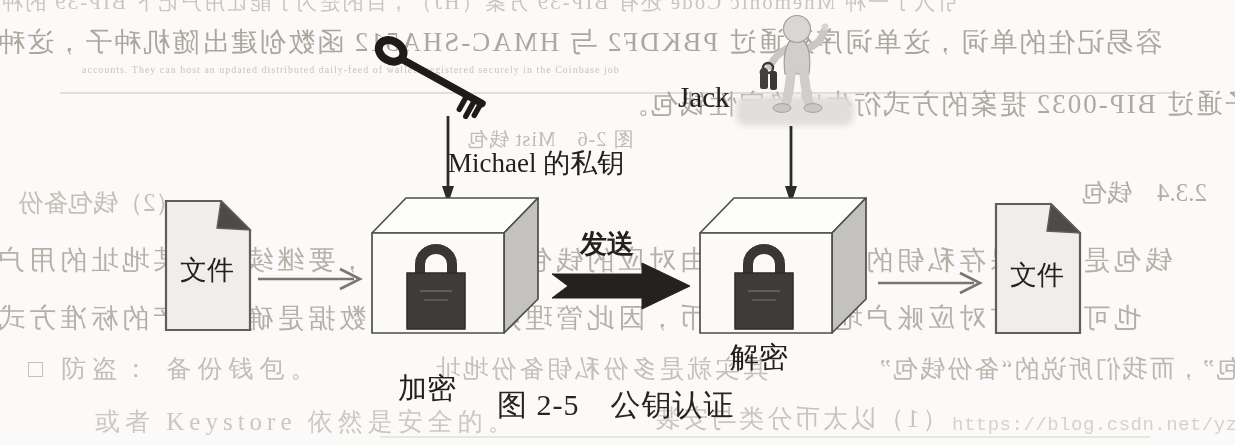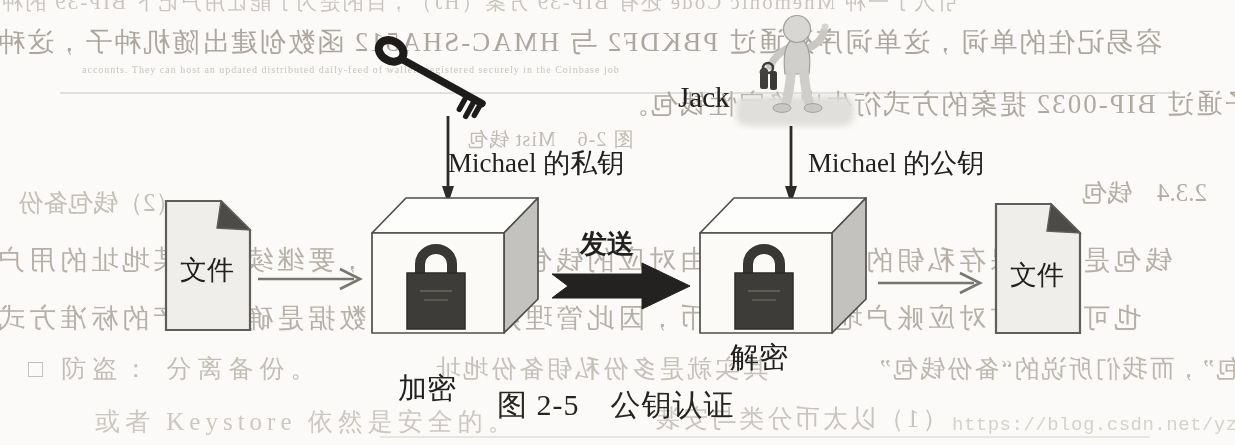--- a/index.html
+++ b/index.html
@@ -56,21 +56,21 @@
   <div class="bleed" style="left:467px;top:126px;font-size:20px;letter-spacing:1px;color:#c0bbb3;">图 2-6　Mist 钱包</div>
 
   <div class="bleed" style="left:18px;top:186px;font-size:25px;color:#c4bfb7;">（2）钱包备份</div>
 
   <div class="bleed" style="left:1082px;top:176px;font-size:25px;color:#b4ada4;">2.3.4　钱包</div>
 
   <div class="bleed" style="left:-6px;top:242px;font-size:27px;letter-spacing:4px;color:#aba49b;opacity:.85;">钱包是一个保存私钥的文件，通常由对应的钱包文件来控制，要继续使用某地址的用户</div>
 
   <div class="bleed" style="left:-6px;top:300px;font-size:27px;letter-spacing:4px;color:#aba49b;opacity:.85;">也可以拥有对应账户地址的以太币，因此管理好这些私钥数据是确保资产的标准方式</div>
 
-  <div class="ghost" style="left:28px;top:352px;font-size:25px;letter-spacing:6px;color:#c3beb6;">□ 防盗： 分离备份。</div>
+  <div class="ghost" style="left:28px;top:352px;font-size:25px;letter-spacing:6px;color:#c3beb6;">□ 防盗： 备份钱包。</div>
 
   <div class="bleed" style="left:432px;top:352px;font-size:25px;letter-spacing:3px;color:#b8b2a9;opacity:.8;">其实就是多份私钥备份地址</div>
 
   <div class="bleed" style="left:878px;top:352px;font-size:25px;letter-spacing:2px;color:#b2aca3;opacity:.85;">“钱包”，而我们所说的“备份钱包”</div>
 
   <div class="ghost" style="left:95px;top:405px;font-size:25px;letter-spacing:5px;color:#ccc7c0;">或者 Keystore 依然是安全的。</div>
 
   <div class="bleed" style="left:652px;top:402px;font-size:25px;letter-spacing:3px;color:#c9c4bd;">（1）以太币分类与安装</div>
 
   <div class="rule" style="left:380px;top:436px;width:770px;background:#e4e1db;"></div>
@@ -127,21 +127,20 @@
     </svg>
   </div>
   <div class="lbl" style="left:448px;top:150px;font-size:27px;">Michael 的私钥</div>
 
   <div class="abs" style="left:783px;top:126px;">
     <svg width="16" height="82" viewBox="0 0 16 82">
       <path d="M8,0 V62" stroke="#2c2b28" stroke-width="2.8"></path>
       <polygon points="2,60 14,60 8,78" fill="#2c2b28"></polygon>
     </svg>
   </div>
-  <div class="lbl" style="left:808px;top:150px;font-size:27px;">Michael 的公钥</div>
 
   <div class="abs" style="left:162px;top:197px;">
     <svg width="92" height="137" viewBox="0 0 92 137">
       <path d="M4,4 L59,4 L88,33 L88,133 L4,133 Z" fill="#efeeea" stroke="#5f5e5b" stroke-width="2.2"></path>
       <path d="M59,4 L88,33 L55,31 Z" fill="#4c4b47" stroke="#5f5e5b" stroke-width="1.4"></path>
     </svg>
   </div>
   <div class="lbl" style="left:166px;top:257px;width:82px;text-align:center;font-size:27px;">文件</div>
 
   <div class="abs" style="left:256px;top:265px;">

